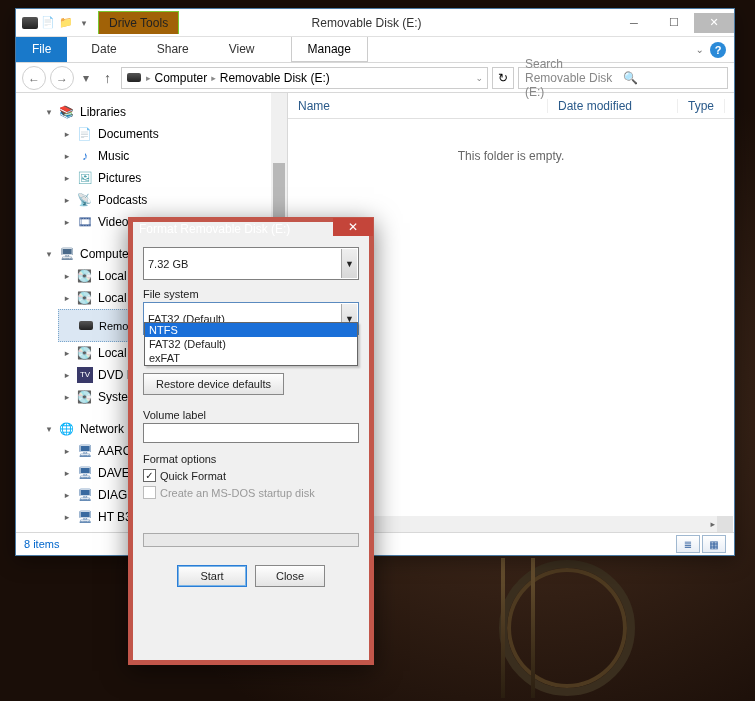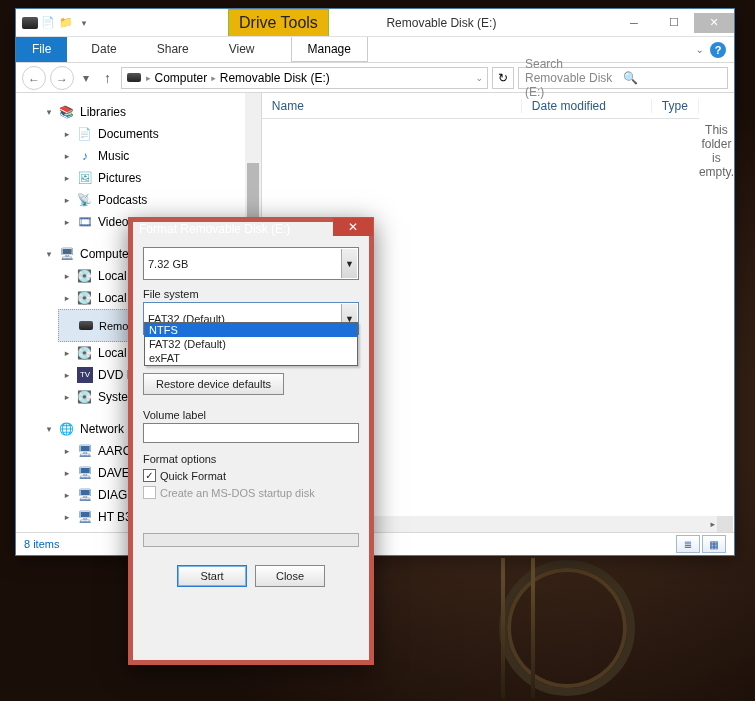--- a/index.html
+++ b/index.html
@@ -8,21 +8,21 @@
   .desktop-bg::after { content:""; position:absolute; right:120px; top:560px; width:120px; height:120px; border:8px solid #3a2e1e; border-radius:50%; box-shadow:inset 0 0 0 4px #4e3a20; }
   .rod { position:absolute; right:220px; top:558px; width:4px; height:140px; background:linear-gradient(#6a5230,#2a1e10); }
   .rod2 { position:absolute; right:250px; top:558px; width:4px; height:140px; background:linear-gradient(#6a5230,#2a1e10); }
 
   
   .explorer { position:absolute; left:15px; top:8px; width:720px; height:548px; background:#fff; border:1px solid #4a7aa3; box-shadow:0 4px 20px rgba(0,0,0,0.4); }
   .titlebar { height:28px; background:#fff; border-bottom:1px solid #e0e0e0; display:flex; align-items:center; }
   .qat { display:flex; align-items:center; gap:2px; padding:0 6px; }
   .qat-icon { width:16px; height:16px; display:flex; align-items:center; justify-content:center; font-size:11px; }
   .drive-ico { width:18px; height:12px; background:linear-gradient(#555,#222); border-radius:2px; }
-  .title-tabs { background:#eab308; padding:4px 10px; font-size:16px; color:#222; margin-left:130px; border:1px solid #7ac830; border-bottom:none;}
+  .title-tabs { background:#a16207; padding:4px 10px; font-size:12px; color:#222; border:1px solid #7ac830; border-bottom:none;}
   .title-text { flex:1; text-align:center; font-size:12px; color:#333; padding-right:60px; }
   .wincontrols { display:flex; }
   .wincontrols div { width:40px; height:20px; display:flex; align-items:center; justify-content:center; font-size:11px; color:#555; }
   .wincontrols .close { background:#bbb; color:#fff; }
   .menubar { height:26px; display:flex; align-items:stretch; border-bottom:1px solid #d8d8d8; background:#fff; font-size:12px;gap:8px; }
   .menu-file { background:#1979ca; color:#fff; padding:5px 16px; }
   .menu-item { padding:5px 16px; color:#333; }
   .menu-manage { padding:5px 16px; border:1px solid #ccc; border-top:none; margin-left:12px; }
   .help-icon { margin-left:auto; margin-right:8px; display:flex; align-items:center; gap:6px; color:#2a7dd6; }
   .chev { font-size:10px; color:#777; }
@@ -53,21 +53,21 @@
   .ico.pic { color:#4aa0aa; }
   .ico.video { color:#244a8a; }
   .ico.rss { color:#e56a1a; }
   .ico.computer { color:#4a6a8a; }
   .ico.disk { color:#6a6a6a; }
   .ico.removable { color:#333; }
   .ico.net { color:#3a6aa0; }
   .ico.netpc { color:#3a6aa0; }
   .exp { width:10px; font-size:9px; color:#666; text-align:center; }
 
-  .content { flex:1; display:flex; flex-direction:row; }
+  .content { flex:1; display:flex; flex-direction:column; }
   .colheads { height:26px; border-bottom:1px solid #e0e0e0; display:flex; align-items:center; font-size:12px; color:#2a5a8a; }
   .colheads div { padding:0 10px; border-right:1px solid #eee; }
   .ch-name { width:260px; }
   .ch-date { width:130px; }
   .empty-msg { text-align:center; margin-top:30px; font-size:12px; color:#666; }
   .content-scroll { position:absolute; bottom:23px; left:288px; right:1px; height:16px; background:#f0f0f0; display:flex; align-items:center; }
   .content-scroll::before, .content-scroll::after { content:""; width:16px; height:16px; background:#e0e0e0; }
 
   .statusbar { position:absolute; bottom:0; left:0; right:0; height:23px; border-top:1px solid #d8d8d8; display:flex; align-items:center; font-size:11px; color:#06c; padding:0 8px; }
   .viewbtns { margin-left:auto; display:flex; gap:2px; }

